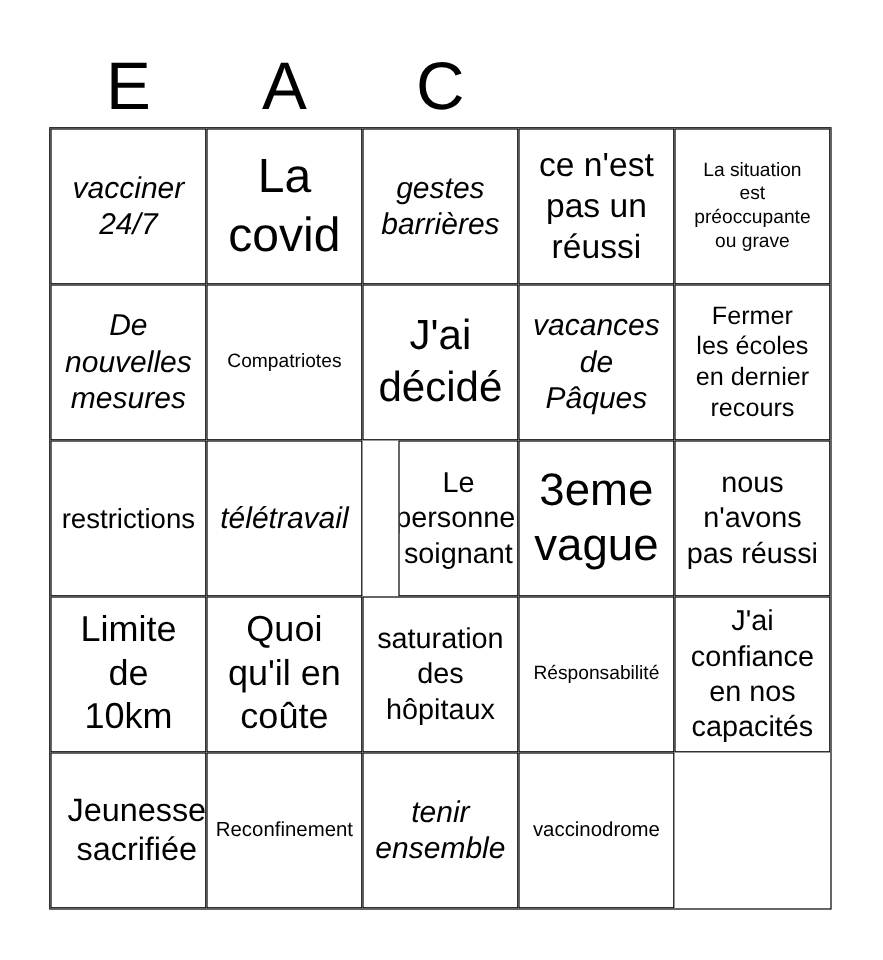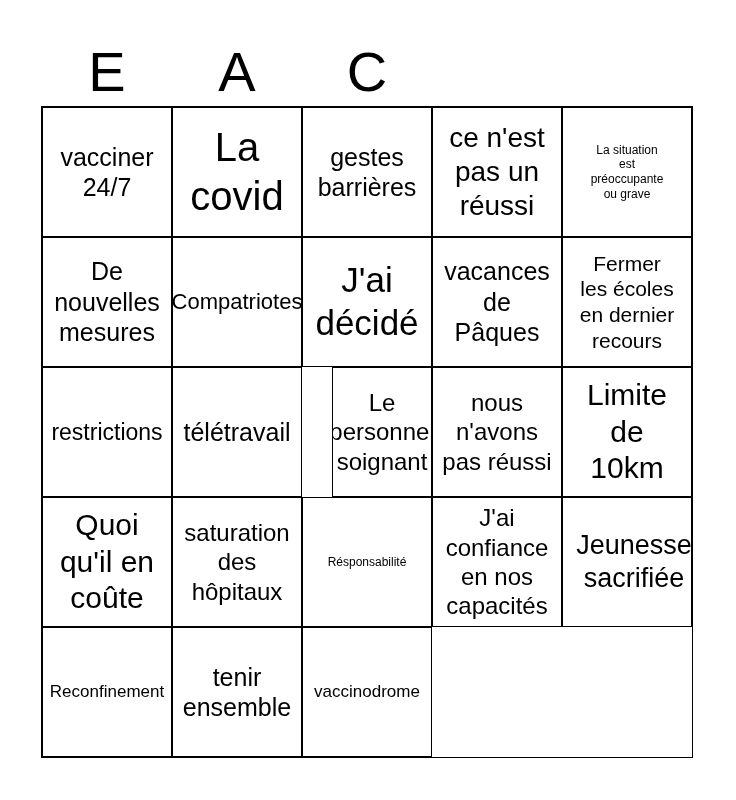--- a/index.html
+++ b/index.html
@@ -50,28 +50,28 @@
     justify-content: center;
     text-align: center;
     white-space: pre-line;
     line-height: 1.22;
     padding: 2px;
     overflow: hidden;
     cursor: pointer;
     color: #000000;
     background: #ffffff;
   }
-  .s16 { font-size: 12px; }
+  .s16 { font-size: 16px; }
   .s17 { font-size: 17px; }
-  .s18 { font-size: 22px; }
+  .s18 { font-size: 16px; }
   .s21 { font-size: 21px; }
   .s22 { font-size: 24px; }
   .s23 { font-size: 23px; }
   .s24 { font-size: 24px; margin-left: 30px; }
-  .s25 { font-size: 25px; }
+  .s25 { font-size: 25px; font-style: italic; }
   .s27 { font-size: 27px; padding-left: 16px; }
   .s28 { font-size: 28px; }
   .s30 { font-size: 30px; }
   .s35 { font-size: 35px; }
   .s38 { font-size: 38px; }
   .s40 { font-size: 40px; }
 </style>
 </head>
 <body>
 
@@ -112,20 +112,22 @@
     <div class="cell s21">Fermer
 les écoles
 en dernier
 recours</div>
 
     <div class="cell s23">restrictions</div>
     <div class="cell s25">télétravail</div>
     <div class="cell s24">Le
 personnel
 soignant</div>
+    <div class="cell s38">3eme
+vague</div>
     <div class="cell s22">nous
 n'avons
 pas réussi</div>
 
     <div class="cell s30">Limite
 de
 10km</div>
     <div class="cell s30">Quoi
 qu'il en
 coûte</div>

